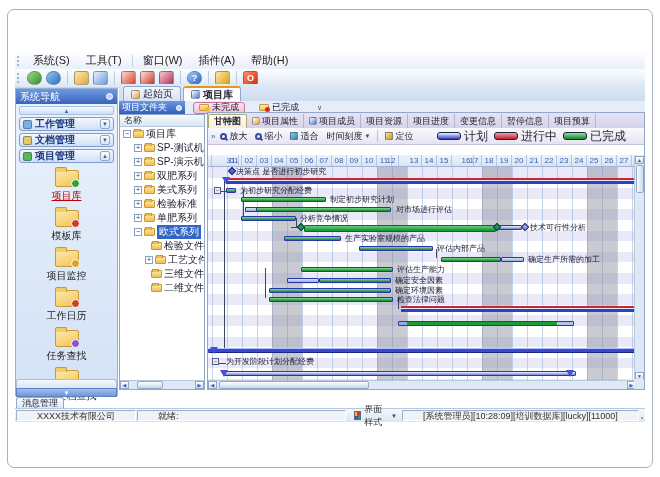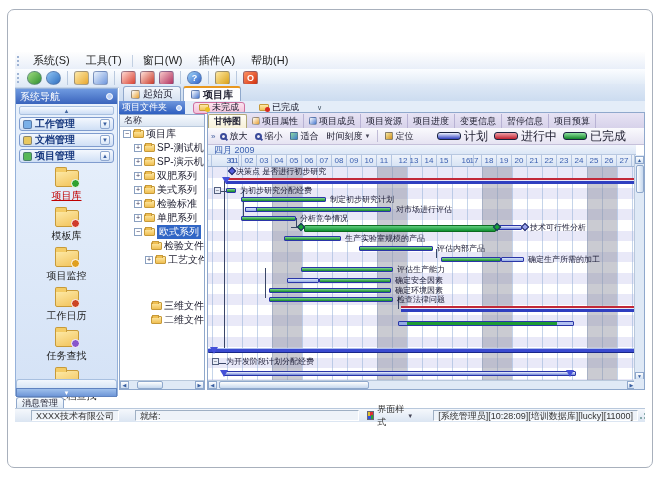--- a/index.html
+++ b/index.html
@@ -27,21 +27,21 @@
 .bf{width:24px;height:17px;background:linear-gradient(160deg,#fdeaa9,#f2c258);border:1px solid #c79a39;border-radius:2px;position:relative;margin-bottom:2px}
 .bf::before{content:"";position:absolute;left:-1px;top:-4px;width:10px;height:4px;background:#f4cc66;border:1px solid #c79a39;border-bottom:none;border-radius:2px 2px 0 0}
 .bf .badge{position:absolute;right:-2px;bottom:-2px;width:9px;height:9px;border-radius:50%;border:1px solid #fff}
 .sb-item span{font-size:10px;color:#222}
 .sb-item.sel span{color:#c00000;text-decoration:underline}
 .sb-bottom1{position:absolute;left:16px;top:379px;width:101px;height:9px;background:linear-gradient(#f2f7fd,#d8e6f6);border:1px solid #a8c0e0;border-bottom:none;border-radius:3px 3px 0 0}
 .sb-bottom2{position:absolute;left:16px;top:388px;width:101px;height:9px;background:linear-gradient(#9fc0ec,#6f97d8);border:1px solid #5f83c0;text-align:center;font-size:6px;color:#fff;line-height:8px}
 
 .msg-tab{position:absolute;left:16px;top:397px;width:48px;height:11px;background:linear-gradient(#fafcfe,#dde8f4);border:1px solid #8fa8cc;border-bottom:none;border-radius:3px 3px 0 0;font-size:9px;color:#223;text-align:center;line-height:10px}
 .statusbar{position:absolute;left:15px;top:408px;width:630px;height:14px;background:linear-gradient(#f5f8fc,#dbe5f2);border-top:1px solid #b8c8dc;display:flex;align-items:center;font-size:9px;color:#333}
-.sb-box{border:1px solid;border-color:#9fb0c4 #fff #fff #9fb0c4;height:11px;line-height:10px;padding:0 4px;margin-left:16px;background:#eef3f9;white-space:nowrap}
+.sb-box{border:1px solid;border-color:#9fb0c4 #fff #fff #9fb0c4;height:11px;line-height:10px;padding:0 20px;margin-left:1px;background:#eef3f9;white-space:nowrap}
 .style-ico{width:9px;height:9px;margin:0 3px 0 8px;background:conic-gradient(#e03030 0 25%,#30a030 0 50%,#3050e0 0 75%,#e0c030 0 100%);border:1px solid #667}
 .caret{font-size:6px;color:#445;margin:0 4px 0 2px}
 .gripdots{margin-left:auto;width:9px;height:9px;background:
  radial-gradient(circle at 7px 7px,#8aa 1px,transparent 1.2px),
  radial-gradient(circle at 7px 3px,#8aa 1px,transparent 1.2px),
  radial-gradient(circle at 3px 7px,#8aa 1px,transparent 1.2px)}
 
 .main-tabs{position:absolute;left:119px;top:84px;width:526px;height:17px;background:linear-gradient(#dfe9f6,#ccdcf0);display:flex;align-items:flex-end;padding-left:4px;gap:2px}
 .mtab{height:15px;display:flex;align-items:center;gap:3px;padding:0 7px;font-size:10px;color:#223;border:1px solid #8fa8cc;border-bottom:none;border-radius:3px 3px 0 0;background:linear-gradient(#f2f6fc,#d6e2f2)}
 .mtab.active{background:#fdfdfe;border-top:2px solid #e8971e;font-weight:bold}
@@ -293,21 +293,21 @@
       <div class="tnode" style="padding-left: 25px;">
         <span style="width: 8px;"></span>
         <span class="tfold"></span>
         <span class="lbl">检验文件</span>
       </div>
       <div class="tnode" style="padding-left: 25px;">
         <span class="tbox">+</span>
         <span class="tfold"></span>
         <span class="lbl">工艺文件</span>
       </div>
-      <div class="tnode" style="padding-left: 25px; margin-top: 32px;">
+      <div class="tnode" style="padding-left: 25px;">
         <span style="width: 8px;"></span>
         <span class="tfold"></span>
         <span class="lbl">三维文件</span>
       </div>
       <div class="tnode" style="padding-left: 25px;">
         <span style="width: 8px;"></span>
         <span class="tfold"></span>
         <span class="lbl">二维文件</span>
       </div>
     </div>
@@ -372,38 +372,35 @@
       </span>
     <span class="legend">
         <span class="chip" style="background: linear-gradient(rgb(238, 242, 253), rgb(47, 63, 192));"></span>
         <span class="leg-lbl">计划</span>
         <span class="chip" style="background: linear-gradient(rgb(240, 160, 168), rgb(192, 32, 48));"></span>
         <span class="leg-lbl">进行中</span>
         <span class="chip" style="background: linear-gradient(rgb(143, 224, 159), rgb(18, 134, 42));"></span>
         <span class="leg-lbl">已完成</span>
       </span>
   </div>
-  <div class="g-month">
-      <span>四月 2009</span>
-    </div>
   <div class="g-days">
       <span class="day" style="left: -11px;">30</span>
       <span class="day" style="left: 16px;">31</span>
       <span class="day" style="left: 19px;">01</span>
       <span class="day" style="left: 34px;">02</span>
       <span class="day" style="left: 49px;">03</span>
       <span class="day" style="left: 64px;">04</span>
       <span class="day" style="left: 79px;">05</span>
       <span class="day" style="left: 94px;">06</span>
       <span class="day" style="left: 109px;">07</span>
       <span class="day" style="left: 124px;">08</span>
       <span class="day" style="left: 139px;">09</span>
       <span class="day" style="left: 154px;">10</span>
       <span class="day" style="left: 169px;">11</span>
-      <span class="day" style="left: 188px;">12</span>
+      <span class="day" style="left: 176px;">12</span>
       <span class="day" style="left: 199px;">13</span>
       <span class="day" style="left: 214px;">14</span>
       <span class="day" style="left: 229px;">15</span>
       <span class="day" style="left: 244px; margin-left: 7px;">16</span>
       <span class="day" style="left: 259px;">17</span>
       <span class="day" style="left: 274px;">18</span>
       <span class="day" style="left: 289px;">19</span>
       <span class="day" style="left: 304px;">20</span>
       <span class="day" style="left: 319px;">21</span>
       <span class="day" style="left: 334px;">22</span>

